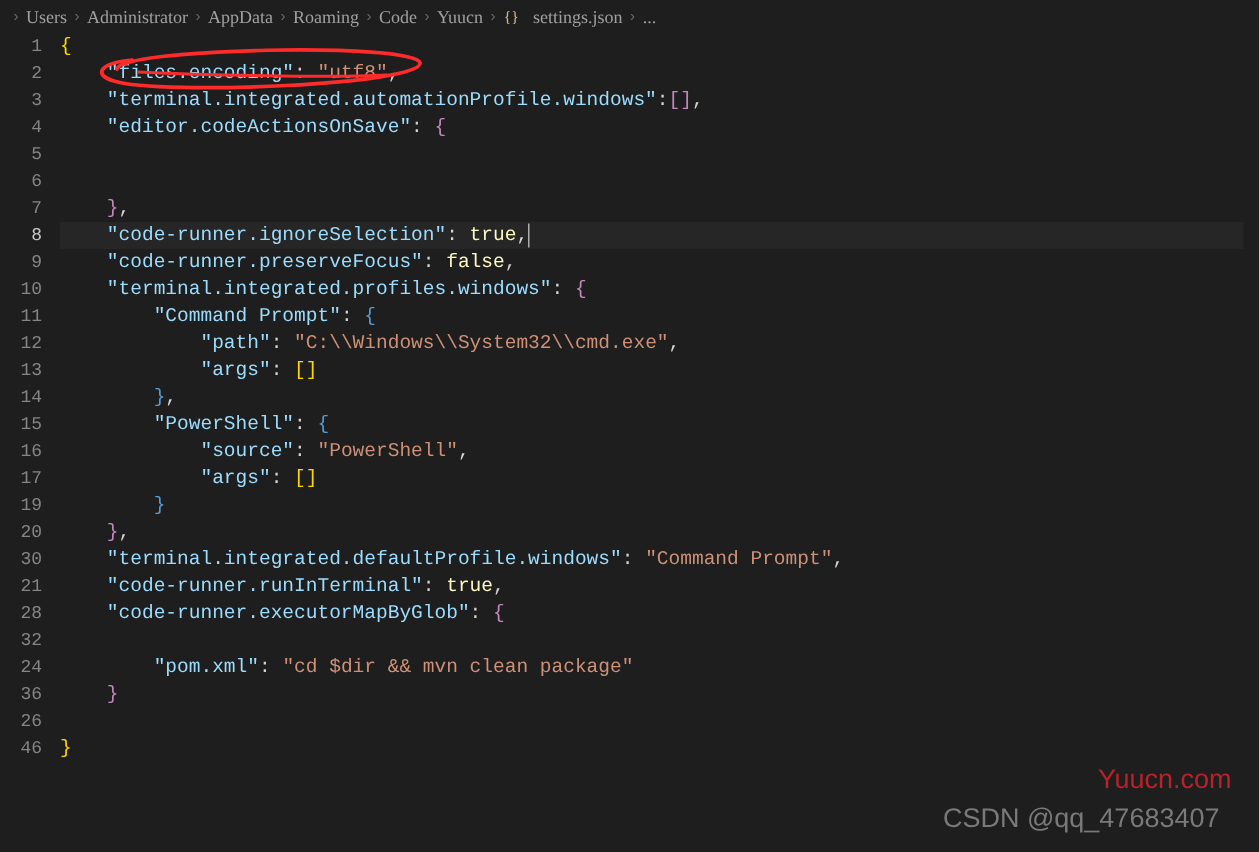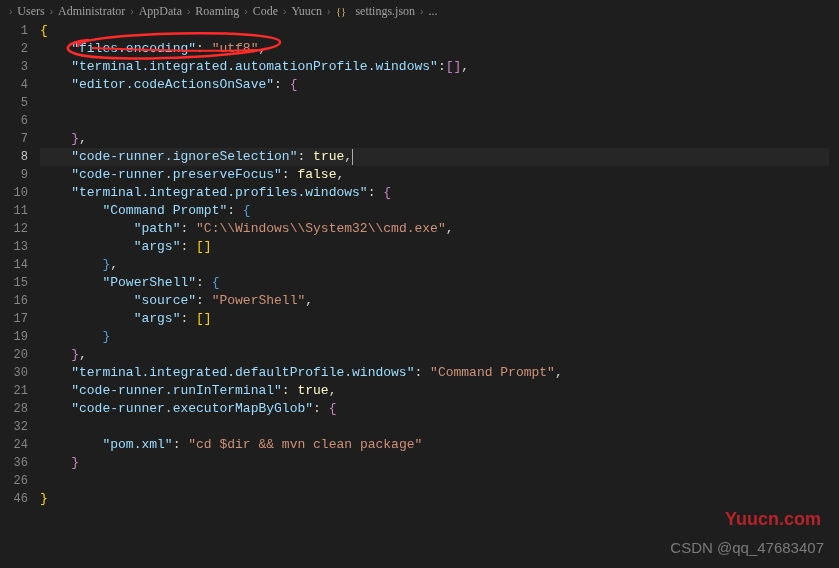--- a/index.html
+++ b/index.html
@@ -70,22 +70,22 @@
   }
   .annotation {
     position: absolute;
     pointer-events: none;
   }
   .watermark {
     position: absolute;
     font-family: Arial, sans-serif;
     user-select: none;
   }
-  .wm1 { right: 18px; bottom: 38px; color: #b8222a; font-size: 18px; font-weight: bold; }
-  .wm2 { right: 15px; bottom: 12px; color: #7a7a7a; font-size: 15px; }
+  .wm1 { right: 18px; bottom: 38px; color: #b8222a; font-size: 18px; font-weight: normal; }
+  .wm2 { right: 26px; bottom: 12px; color: #7a7a7a; font-size: 18px; }
   .chev { font-size: 10px; color: #6b6b6b; }
 </style>
 </head>
 <body>
 
 <div class="breadcrumb" id="breadcrumb">
     <span class="sep chev">›</span>
     <span class="item">Users</span>
     <span class="sep chev">›</span>
     <span class="item">Administrator</span>

